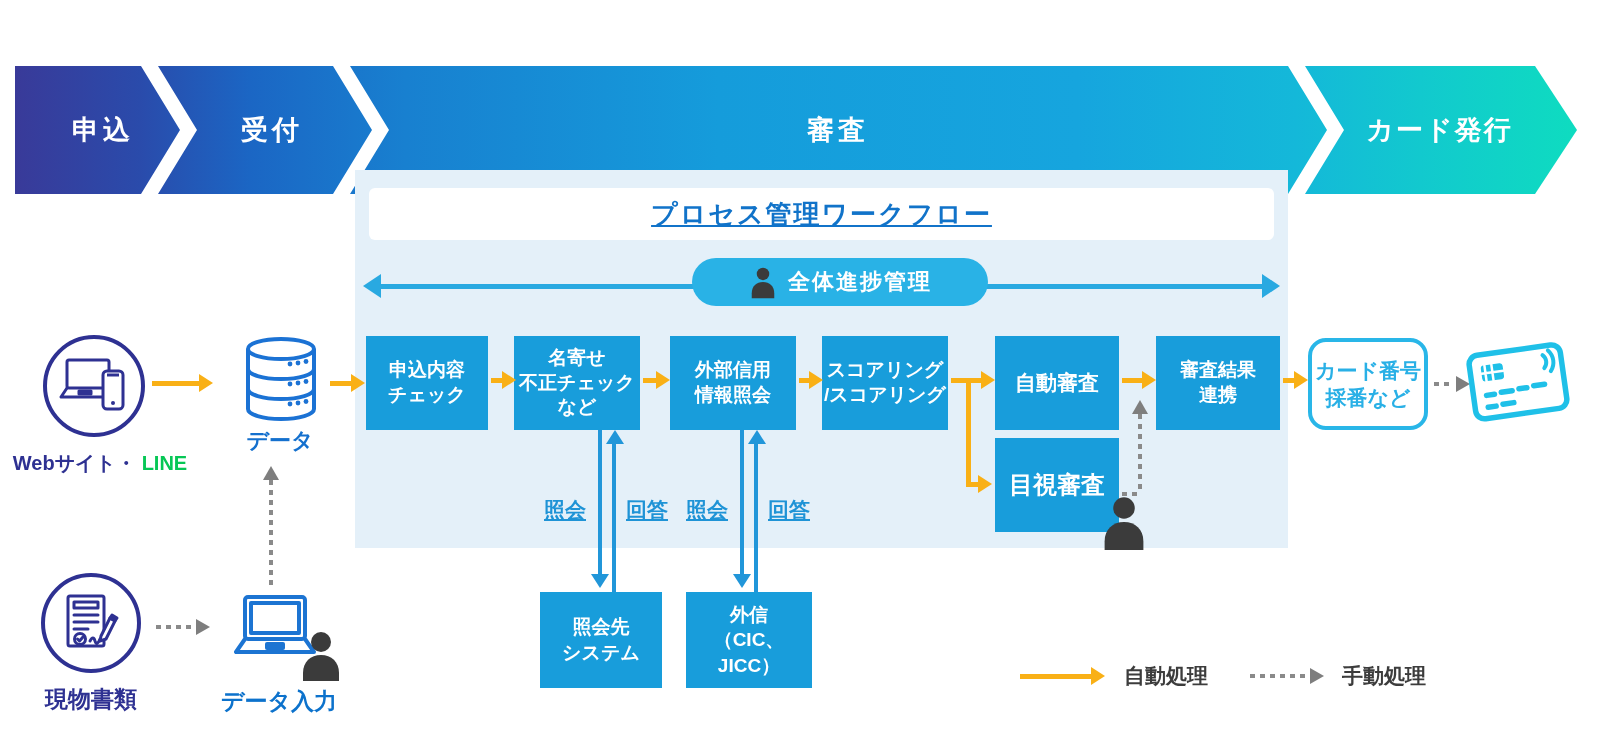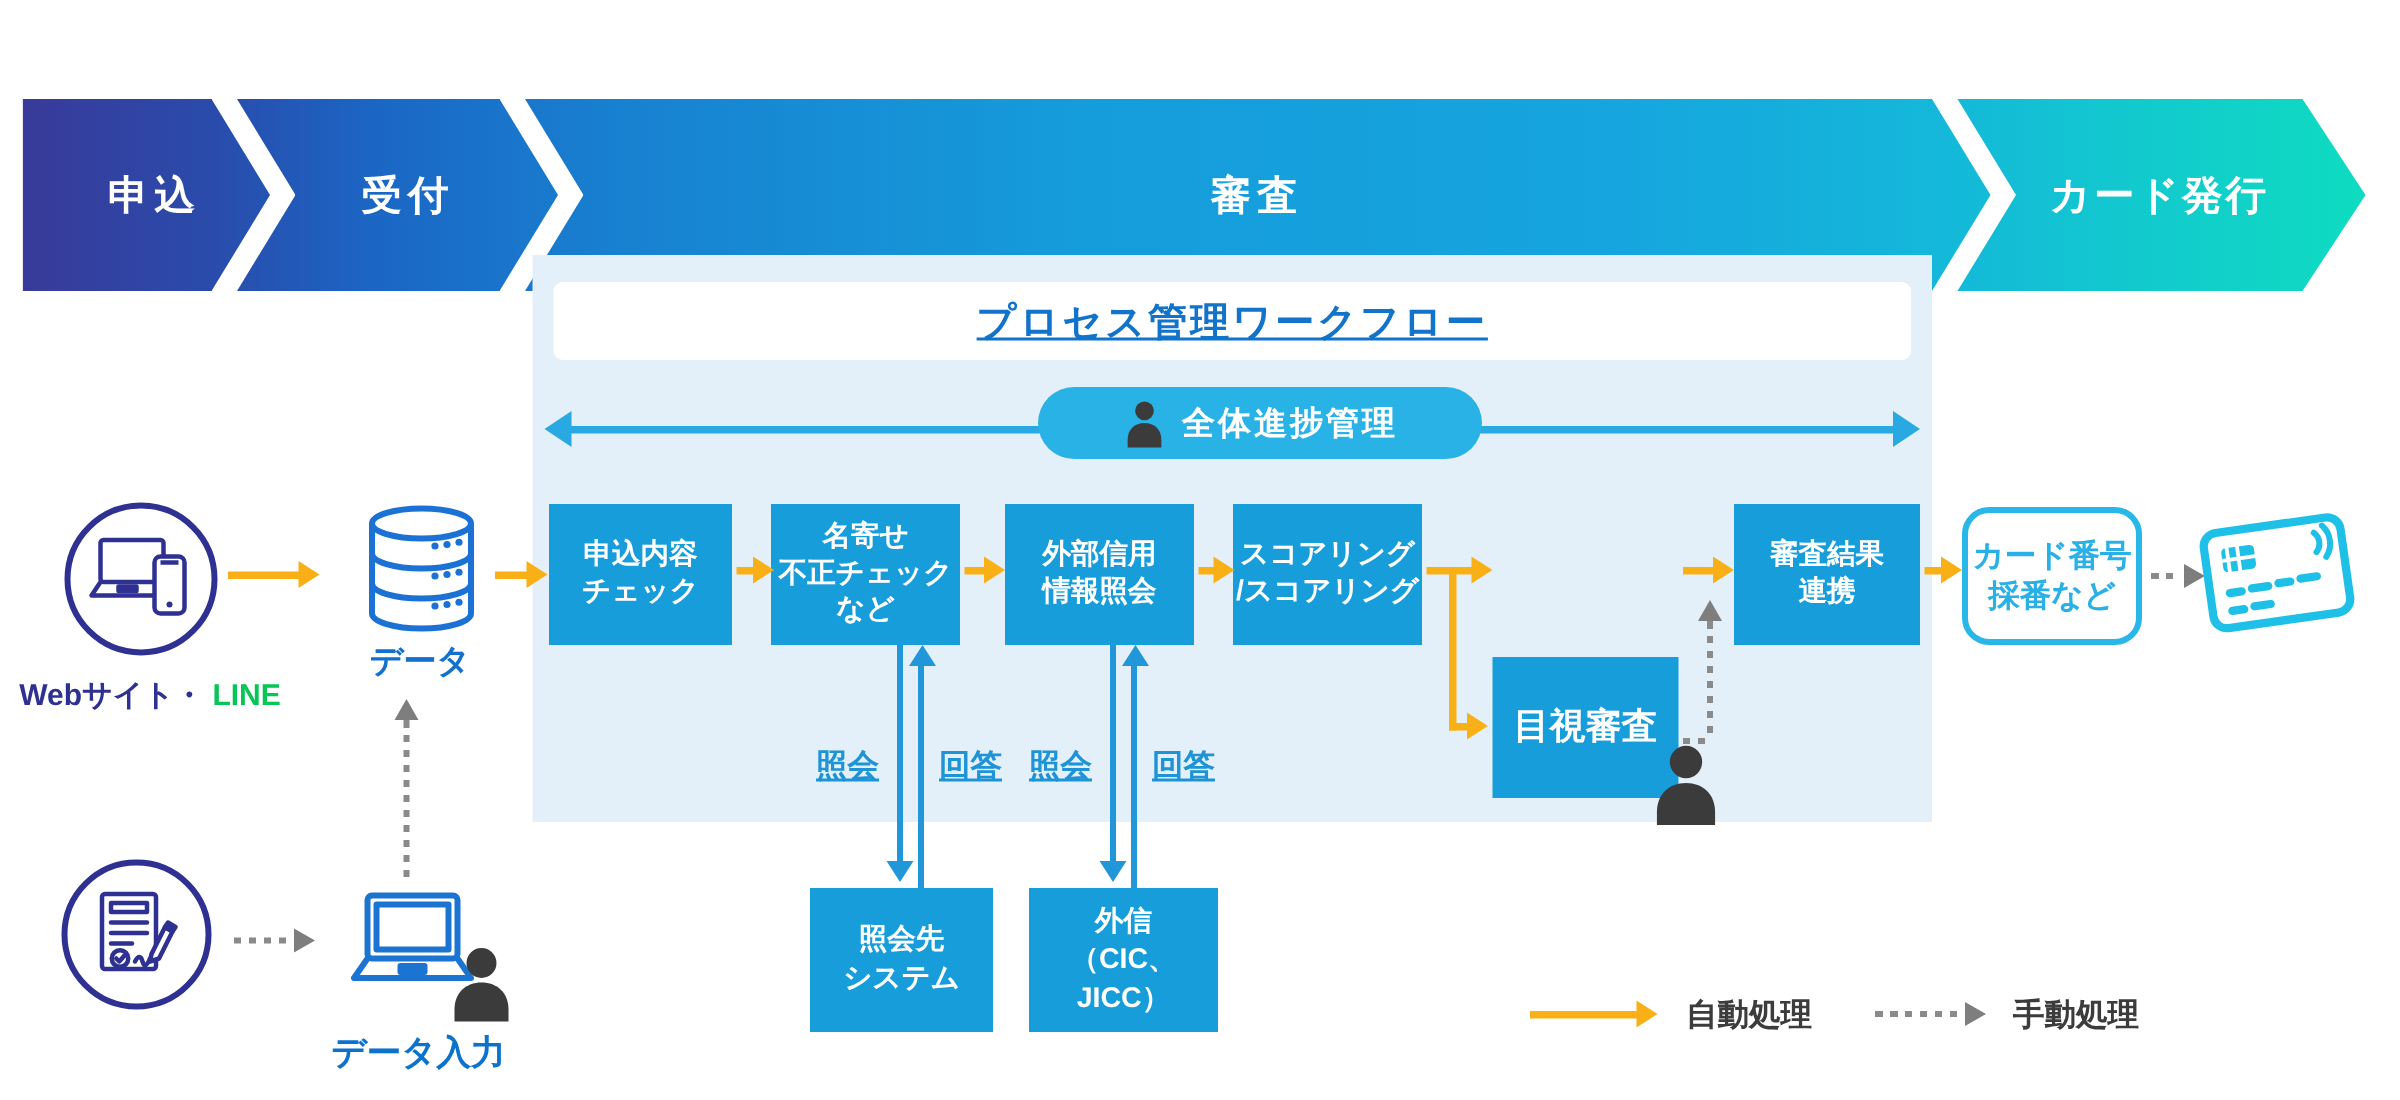--- a/index.html
+++ b/index.html
@@ -104,20 +104,23 @@
       <div>など</div>
     </div>
     <div class="step" style="left:315px;width:126px">
       <div>外部信用</div>
       <div>情報照会</div>
     </div>
     <div class="step" style="left:467px;width:126px">
       <div>スコアリング</div>
       <div>/スコアリング</div>
     </div>
+    <div class="step" style="left:640px;width:124px;font-size:21px">
+      <div>自動審査</div>
+    </div>
     <div class="step" style="left:801px;width:124px">
       <div>審査結果</div>
       <div>連携</div>
     </div>
 
     <div class="step" style="left:640px;top:268px;width:124px;font-size:24px">
       <div>目視審査</div>
     </div>
   </div>
 
@@ -216,20 +219,21 @@
         <line x1="14" y1="30" x2="38" y2="30"></line>
         <line x1="14" y1="37" x2="28" y2="37"></line>
         <circle cx="20" cy="47" r="5.5"></circle>
         <path d="M17.5 47l2 2 3.5-4"></path>
         <path d="M30 49c2-4 4-4 5 0s3 3 5-2"></path>
         <path d="M41 44 L50 26 l5 3 L46 47 l-6 2z" fill="#fff"></path>
         <path d="M50 26 l2-3 5 3 -2 3z" fill="#2E3192"></path>
       </g>
     </svg>
   </div>
+  <div class="cap" style="left:3px;top:684px;width:176px;font-size:23px;color:#2E3192">現物書類</div>
 
   <svg style="position:absolute;left:231px;top:594px" width="88" height="66" viewBox="0 0 88 66">
     <g fill="none" stroke="#1C74D2" stroke-width="4" stroke-linejoin="round">
       <rect x="14" y="3" width="60" height="42" rx="3"></rect>
       <rect x="20" y="9" width="48" height="30"></rect>
       <path d="M14 45 L5 58 H83 L74 45"></path>
       <rect x="36" y="50" width="16" height="4"></rect>
     </g>
   </svg>
   <svg style="position:absolute;left:297px;top:628px" width="48" height="54" viewBox="0 0 24 26">

